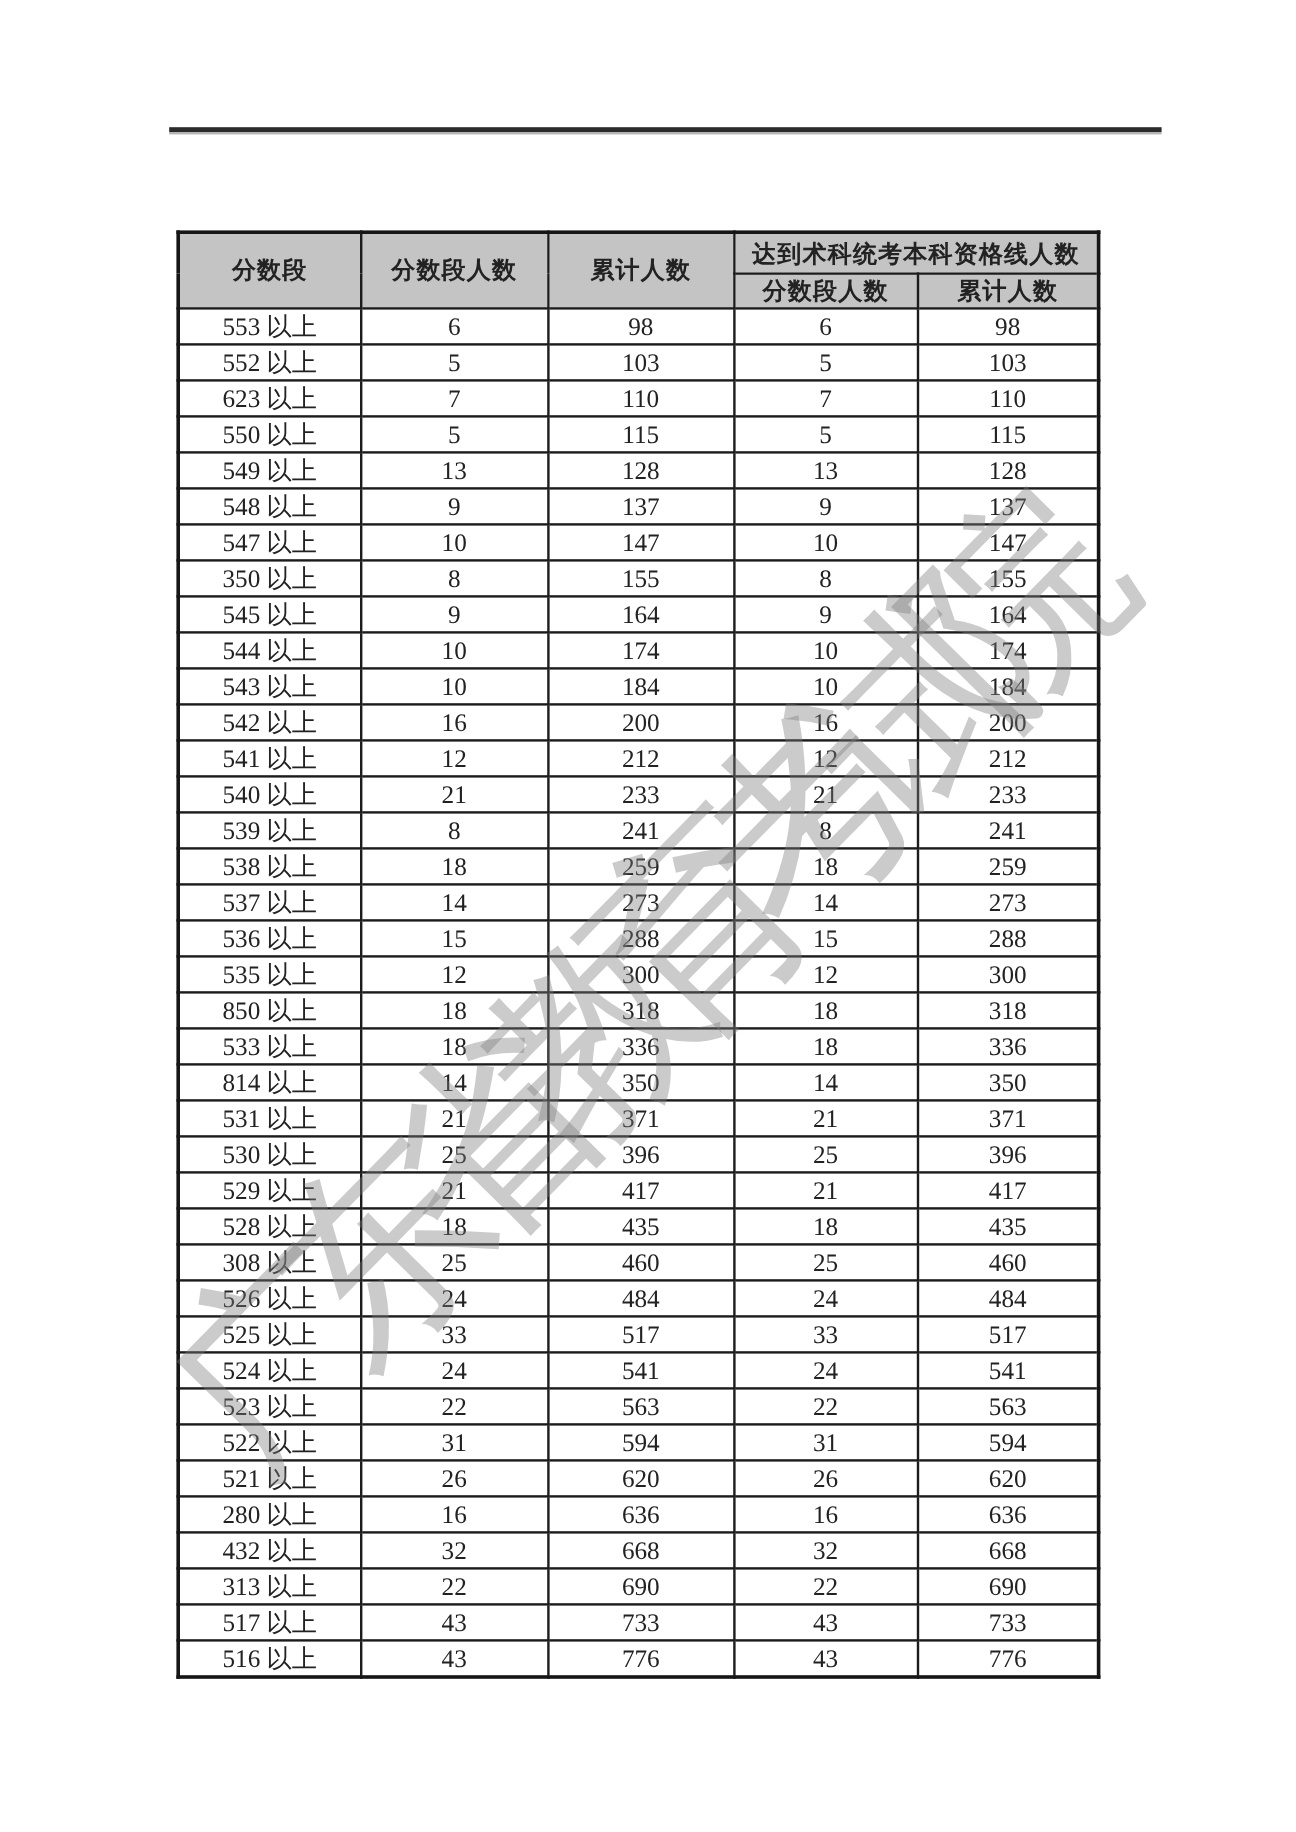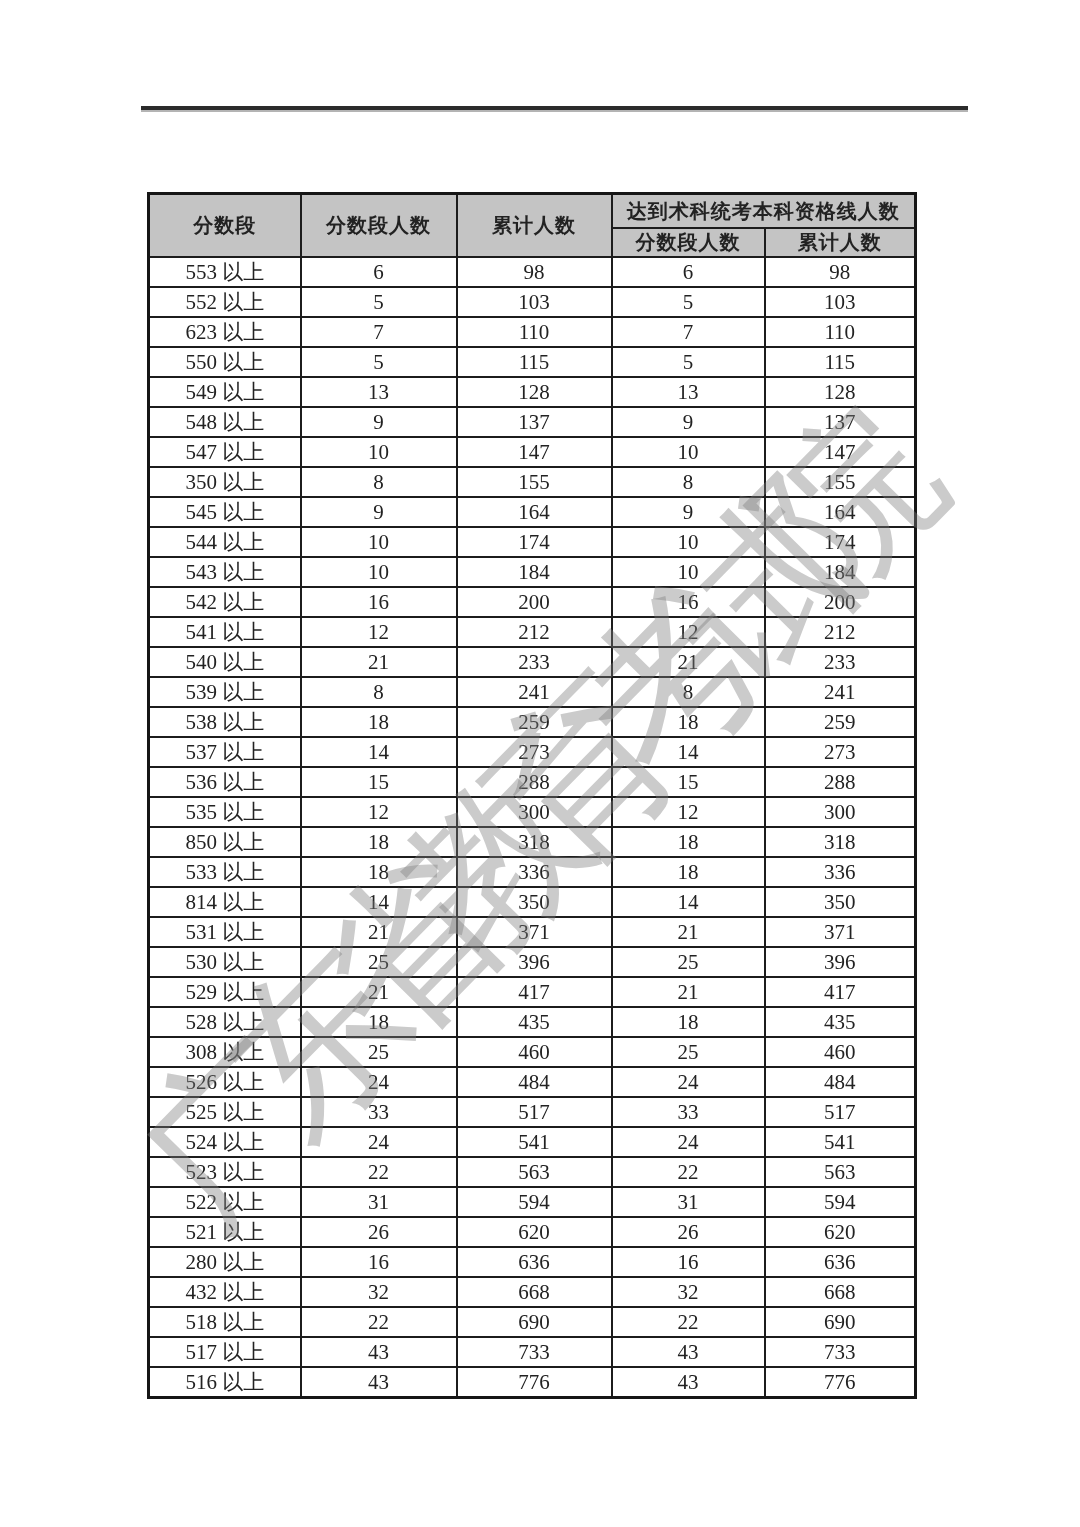--- a/index.html
+++ b/index.html
@@ -345,21 +345,21 @@
           <td>636</td>
         </tr>
         <tr>
           <td>432 以上</td>
           <td>32</td>
           <td>668</td>
           <td>32</td>
           <td>668</td>
         </tr>
         <tr>
-          <td>518 以上</td>
+          <td>313 以上</td>
           <td>22</td>
           <td>690</td>
           <td>22</td>
           <td>690</td>
         </tr>
         <tr>
           <td>517 以上</td>
           <td>43</td>
           <td>733</td>
           <td>43</td>

